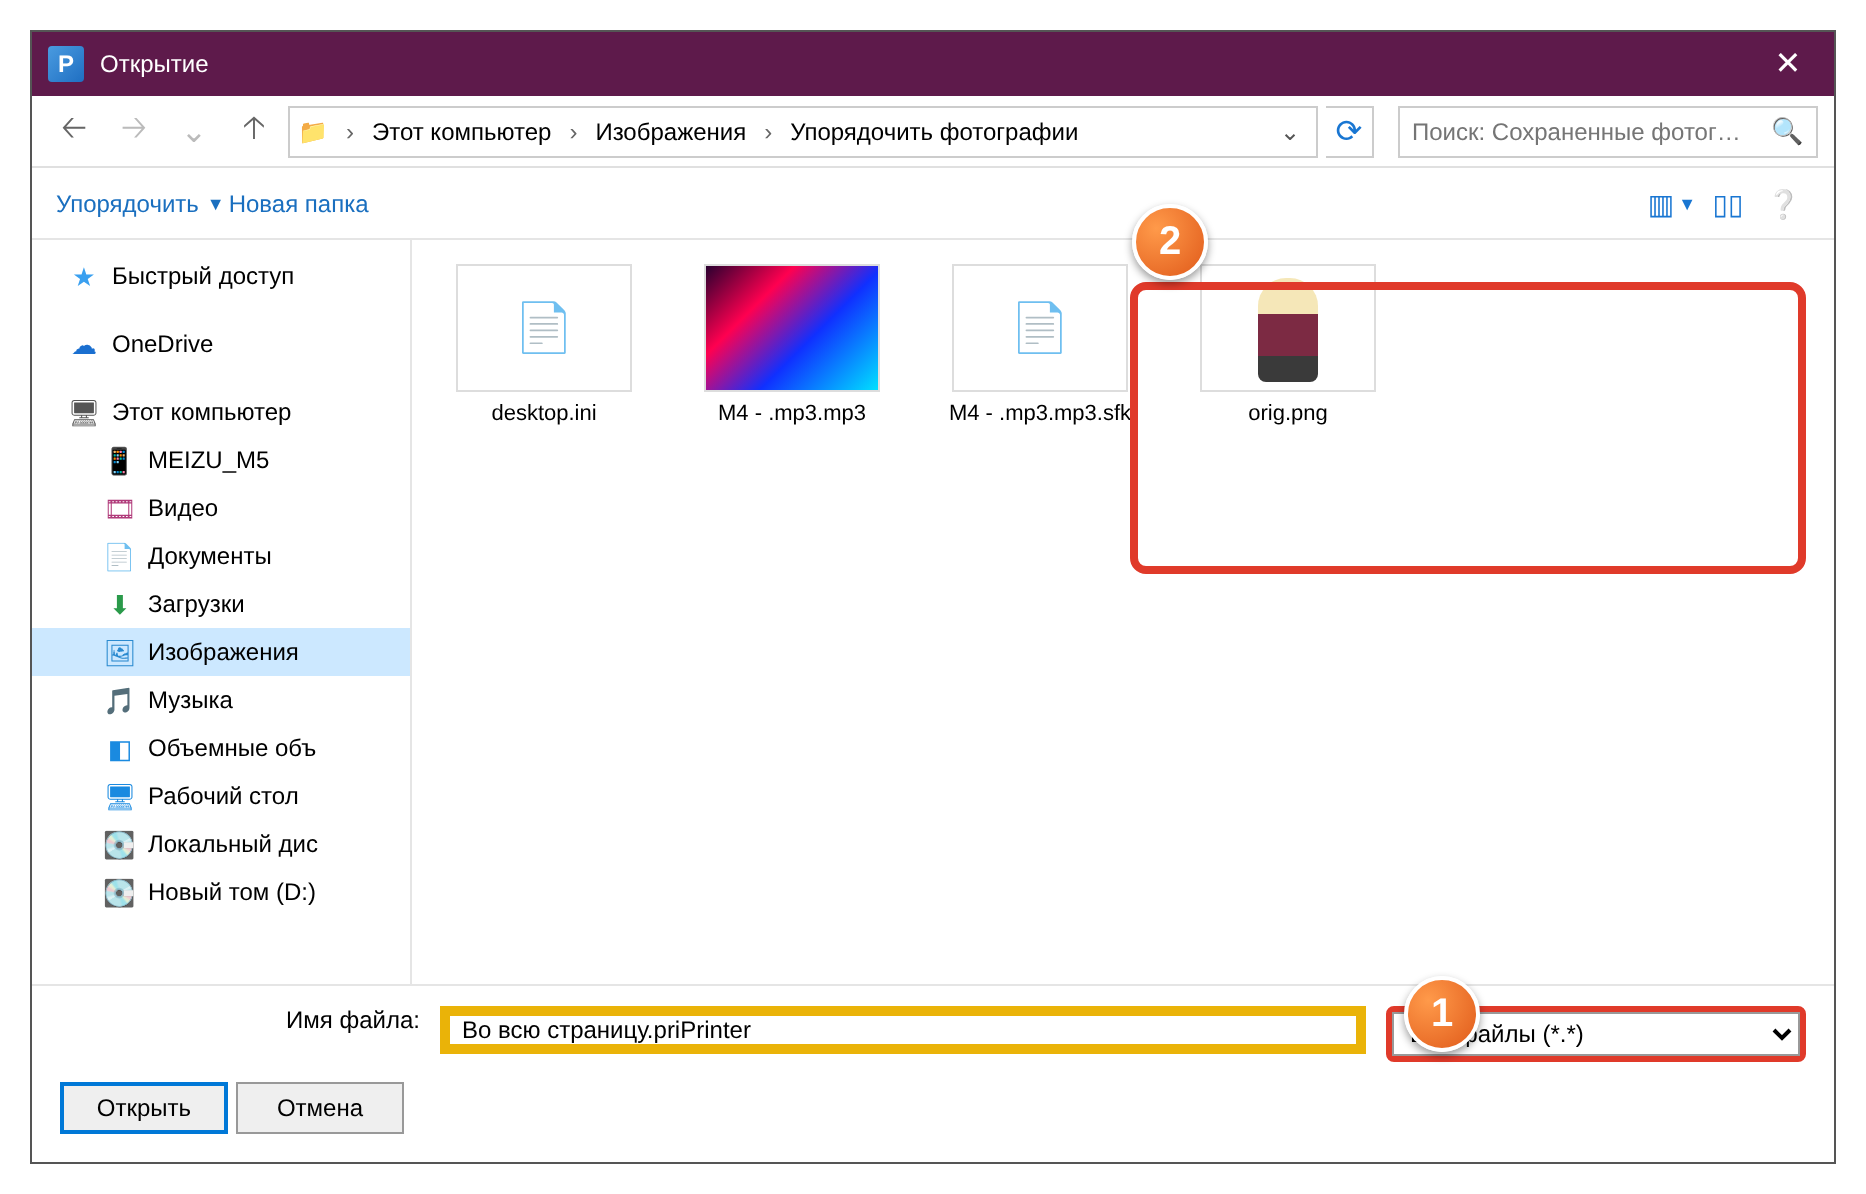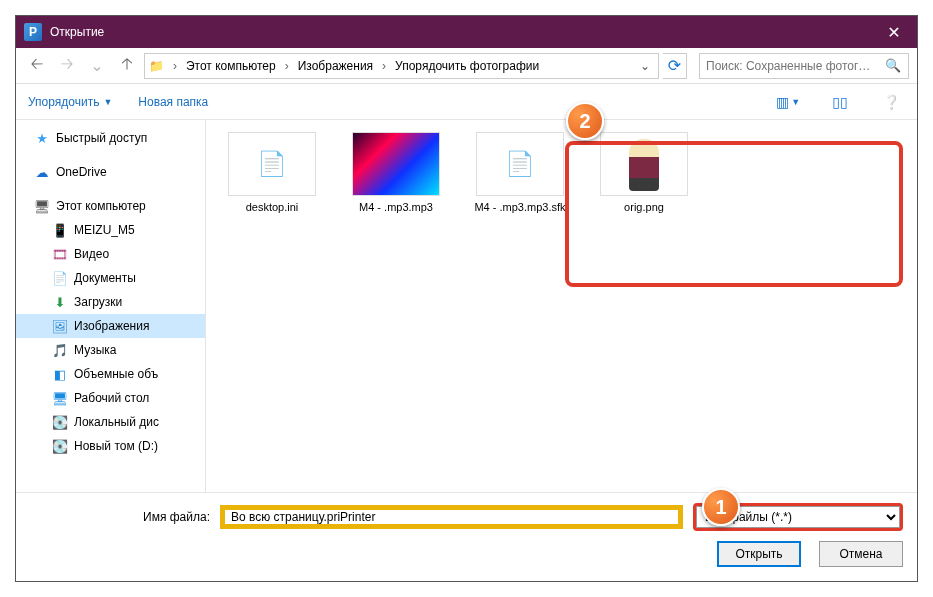--- a/index.html
+++ b/index.html
@@ -14,21 +14,21 @@
 .nav-btn.disabled { color: #bbb; }
 .breadcrumb-box { flex: 1; height: 26px; border: 1px solid #ccc; display: flex; align-items: center; padding: 0 4px; font-size: 12px; gap: 2px; background:#fff;}
 .breadcrumb-box .folder-ico { color:#f0c14b; margin-right:4px;}
 .bc-sep { color: #666; padding: 0 3px; }
 .bc-item { padding: 2px 4px; cursor: pointer; }
 .bc-drop { width: 18px; text-align: center; color: #555; cursor: pointer; }
 .refresh-btn { width: 24px; height: 26px; border: 1px solid #ccc; border-left: none; display: flex; align-items: center; justify-content: center; color: #1976d2; cursor: pointer; }
 .search-box { width: 210px; height: 26px; border: 1px solid #ccc; display: flex; align-items: center; padding: 0 6px; margin-left: 8px; }
 .search-box input { border: none; outline: none; flex: 1; font-size: 12px; color: #777; background: transparent; }
 .search-box .search-ico { color: #1976d2; font-size: 13px; }
-.toolbar { height: 36px; border-bottom: 1px solid #e5e5e5; display: flex; align-items: center; padding: 0 12px; gap: 26px; }
+.toolbar { height: 36px; border-bottom: 1px solid #e5e5e5; display: flex; align-items: center; padding: 0 12px; gap: 2px; }
 .tool-item { font-size: 12px; color: #1a6fbf; display: flex; align-items: center; gap: 4px; cursor: pointer; }
 .tool-item .caret { font-size: 9px; }
 .tool-spacer { flex: 1; }
 .tool-ico { width: 26px; height: 26px; display: flex; align-items: center; justify-content: center; color: #1976d2; cursor: pointer; font-size: 14px; }
 .body { flex: 1; display: flex; overflow: hidden; }
 .sidebar { width: 190px; border-right: 1px solid #e5e5e5; overflow-y: auto; padding: 6px 0; font-size: 12px; }
 .sb-item { display: flex; align-items: center; height: 24px; padding: 0 8px 0 18px; gap: 6px; cursor: pointer; white-space: nowrap; overflow: hidden; }
 .sb-item.selected { background: #cce8ff; }
 .sb-item.indent { padding-left: 36px; }
 .sb-spacer { height: 10px; }
@@ -37,26 +37,26 @@
 .file-item { width: 96px; display: flex; flex-direction: column; align-items: center; gap: 4px; cursor: pointer; }
 .file-item .thumb { width: 88px; height: 64px; border: 1px solid #ddd; background: #fff; display: flex; align-items: center; justify-content: center; font-size: 24px; color: #999; overflow: hidden; }
 .file-item .fname { font-size: 11px; text-align: center; word-break: break-word; line-height: 1.3; }
 .thumb.doc { background: #fff; }
 .thumb.neon { background: linear-gradient(135deg,#2a0030,#ff0050 30%,#1030ff 60%,#00e0ff); }
 .thumb.orig { background: #fff; position: relative; }
 .thumb.orig::before { content:""; position:absolute; left:28px; top:6px; width:30px; height:52px; background: linear-gradient(#f5e7b8 0 35%, #7c2a43 35% 75%, #3a3a3a 75%); border-radius: 14px 14px 4px 4px;}
 .thumb.wp { background: linear-gradient(180deg,#2a0b4d 0%, #5a1a70 50%, #ff8a2a 80%, #1a0a30 100%); position:relative;}
 .thumb.wp::before{content:"";position:absolute;left:32px;top:14px;width:24px;height:24px;border-radius:50%;background:#ffcc66;}
 .footer { border-top: 1px solid #e5e5e5; padding: 10px 14px 14px; display: flex; flex-direction: column; gap: 10px; background: #fff; }
-.row1 { display: flex; align-items: center; gap: 10px; }
+.row1 { display: flex; gap: 10px; }
 .fname-label { font-size: 12px; width: 180px; text-align: right; }
 .fname-input { flex: 1; height: 24px; border: 5px solid #eab308; padding: 0 6px; font-size: 12px; }
 .filter-wrap { width: 210px; height: 28px; border: 3px solid #e03a2a; border-radius: 4px; display: flex; align-items: center; background: #fff; }
 .filter-select { flex: 1; height: 100%; border: 1px solid #999; font-size: 12px; padding: 0 4px; background:#fff;}
-.row2 { display: flex; justify-content: flex-end; gap: 18px; }
+.row2 { display: flex; gap: 4px; }
 .btn { min-width: 84px; height: 26px; font-size: 12px; border: 1px solid #999; background: #efefef; cursor: pointer; }
 .btn.primary { border: 2px solid #0078d7; padding: 0 16px; }
 .callout { position: absolute; border: 4px solid #e03a2a; border-radius: 8px; pointer-events: none; z-index: 5; }
 .callout.c2 { left: 549px; top: 125px; width: 338px; height: 146px; }
 .badge { position: absolute; width: 38px; height: 38px; border-radius: 50%; background: radial-gradient(circle at 30% 30%, #ff9a4a, #e05a1a); border: 2px solid #fff; box-shadow: 0 2px 4px rgba(0,0,0,.4); color: #fff; font-weight: bold; font-size: 20px; display: flex; align-items: center; justify-content: center; z-index: 10; }
 .badge.b1 { left: 686px; top: 472px; }
 .badge.b2 { left: 550px; top: 86px; }
 .ico-star{color:#3aa0f0;} .ico-cloud{color:#1a6fd0;} .ico-pc{color:#555;}
 .ico-disk{color:#888;} .ico-vid{color:#b03a7a;} .ico-doc{color:#777;}
 .ico-dl{color:#2a9a4a;} .ico-img{color:#2a8ad0;} .ico-mus{color:#1a8ae0;}

